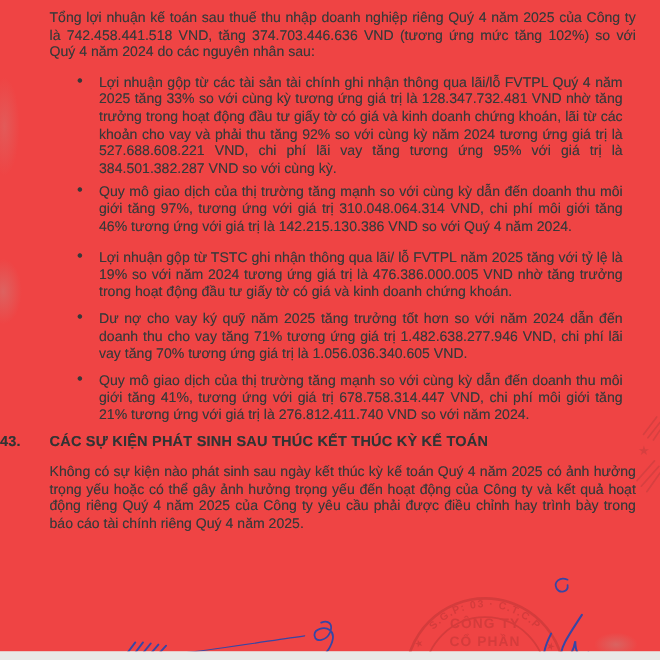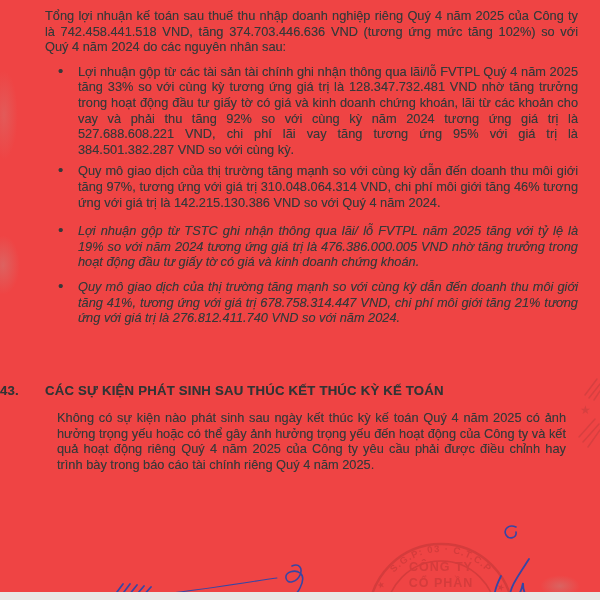--- a/index.html
+++ b/index.html
@@ -13,34 +13,34 @@
   .content{
     position:absolute;top:0;left:0;right:0;
     padding:8px 22px 0 45px;
     font-size:12.8px;line-height:15.6px;
     text-align:justify;
     text-shadow:0 0 0.4px rgba(70,70,70,0.55);
   }
   p{margin:0;}
   .para-q4{margin-bottom:9px;}
   .para-year{margin-bottom:16px;}
-  .para-events{margin:12px;}
-  ul{list-style:none;margin:0;padding:0 0 0 13px;}
+  .para-events{margin:0;}
+  ul{list-style:none;margin:12px;padding:0 0 0 13px;}
   ul.q4{margin-bottom:13px;}
   ul.yr{margin-bottom:0;}
   li{position:relative;padding-left:20px;margin-bottom:6px;text-align:justify;}
-  ul.yr li{margin-bottom:9px;font-style:italic;}
+  ul.yr li{margin-bottom:9px;}
   li::before{content:"\2022";position:absolute;left:0;top:-1px;font-size:15px;color:#383838;}
   .section-head{
     display:flex;align-items:baseline;
     margin:5px 0 12px -45px;
     font-weight:bold;font-size:13.2px;color:#333;
     letter-spacing:0.2px;text-align:left;
   }
-  .sec-num{width:45px;flex:0 0 45px;margin-top:48px;}
+  .sec-num{width:45px;flex:0 0 45px;}
   .sec-title{flex:1;}
   .overlay{position:absolute;pointer-events:none;}
   .blotch{position:absolute;border-radius:50%;pointer-events:none;}
   .b1{left:-14px;top:235px;width:34px;height:60px;background:radial-gradient(ellipse,rgba(175,175,168,0.28),rgba(175,175,168,0) 70%);}
   .b2{left:540px;top:575px;width:40px;height:22px;background:radial-gradient(ellipse,rgba(170,170,162,0.30),rgba(170,170,162,0) 70%);}
   .b3{left:-10px;top:70px;width:28px;height:90px;background:radial-gradient(ellipse,rgba(178,178,172,0.20),rgba(178,178,172,0) 70%);}
   .seal-text{font-family:"Liberation Sans","DejaVu Sans",sans-serif;font-weight:bold;}
 </style>
 </head>
 <body>
@@ -56,20 +56,21 @@
     <p class="para-q4">Tổng lợi nhuận kế toán sau thuế thu nhập doanh nghiệp riêng Quý 4 năm 2025 của Công ty là 742.458.441.518 VND, tăng 374.703.446.636 VND (tương ứng mức tăng 102%) so với Quý 4 năm 2024 do các nguyên nhân sau:</p>
 
     <ul class="q4">
       <li>Lợi nhuận gộp từ các tài sản tài chính ghi nhận thông qua lãi/lỗ FVTPL Quý 4 năm 2025 tăng 33% so với cùng kỳ tương ứng giá trị là 128.347.732.481 VND nhờ tăng trưởng trong hoạt động đầu tư giấy tờ có giá và kinh doanh chứng khoán, lãi từ các khoản cho vay và phải thu tăng 92% so với cùng kỳ năm 2024 tương ứng giá trị là 527.688.608.221 VND, chi phí lãi vay tăng tương ứng 95% với giá trị là 384.501.382.287 VND so với cùng kỳ.</li>
       <li>Quy mô giao dịch của thị trường tăng mạnh so với cùng kỳ dẫn đến doanh thu môi giới tăng 97%, tương ứng với giá trị 310.048.064.314 VND, chi phí môi giới tăng 46% tương ứng với giá trị là 142.215.130.386 VND so với Quý 4 năm 2024.</li>
     </ul>
 
 
     <ul class="yr">
       <li>Lợi nhuận gộp từ TSTC ghi nhận thông qua lãi/ lỗ FVTPL năm 2025 tăng với tỷ lệ là 19% so với năm 2024 tương ứng giá trị là 476.386.000.005 VND nhờ tăng trưởng trong hoạt động đầu tư giấy tờ có giá và kinh doanh chứng khoán.</li>
+      <li>Dư nợ cho vay ký quỹ năm 2025 tăng trưởng tốt hơn so với năm 2024 dẫn đến doanh thu cho vay tăng 71% tương ứng giá trị 1.482.638.277.946 VND, chi phí lãi vay tăng 70% tương ứng giá trị là 1.056.036.340.605 VND.</li>
       <li>Quy mô giao dịch của thị trường tăng mạnh so với cùng kỳ dẫn đến doanh thu môi giới tăng 41%, tương ứng với giá trị 678.758.314.447 VND, chi phí môi giới tăng 21% tương ứng với giá trị là 276.812.411.740 VND so với năm 2024.</li>
     </ul>
 
     <div class="section-head">
       <span class="sec-num">43.</span>
       <span class="sec-title">CÁC SỰ KIỆN PHÁT SINH SAU THÚC KẾT THÚC KỲ KẾ TOÁN</span>
     </div>
 
     <p class="para-events">Không có sự kiện nào phát sinh sau ngày kết thúc kỳ kế toán Quý 4 năm 2025 có ảnh hưởng trọng yếu hoặc có thể gây ảnh hưởng trọng yếu đến hoạt động của Công ty và kết quả hoạt động riêng Quý 4 năm 2025 của Công ty yêu cầu phải được điều chỉnh hay trình bày trong báo cáo tài chính riêng Quý 4 năm 2025.</p>
   </div>

